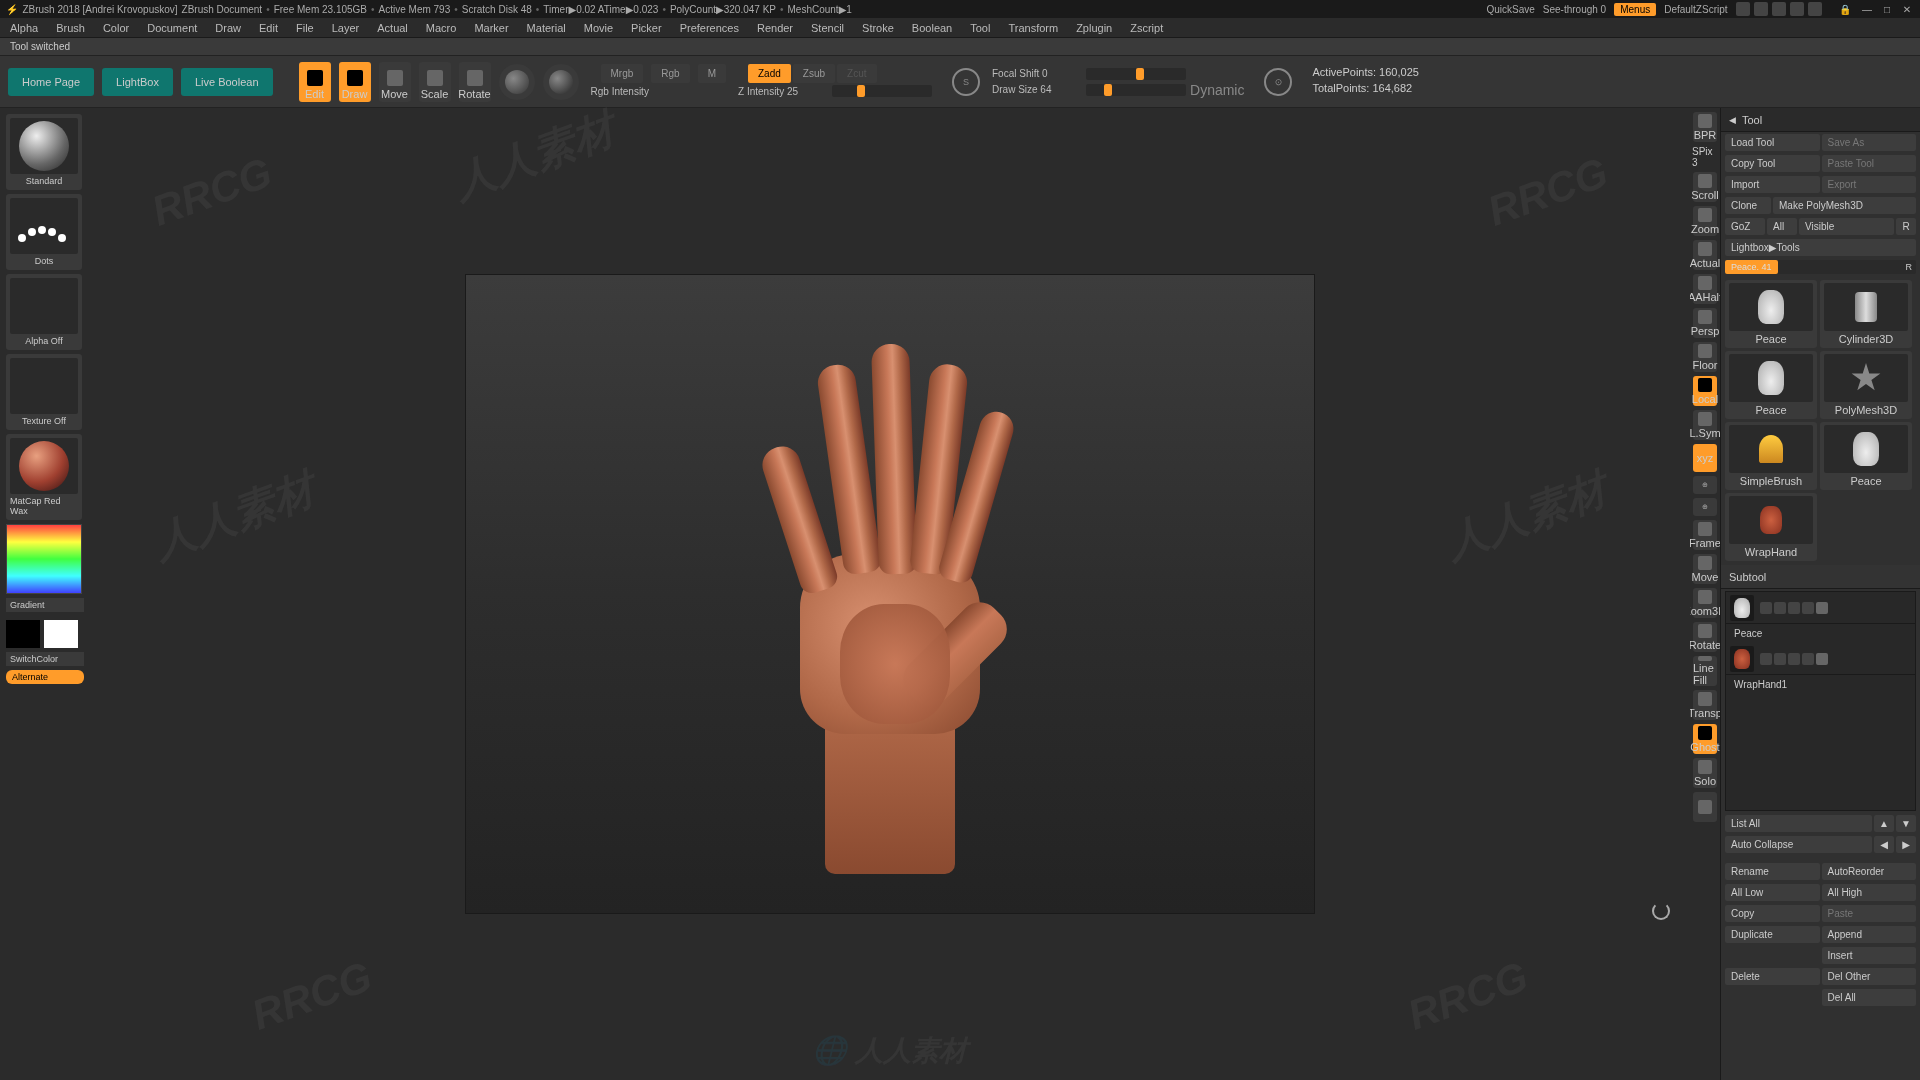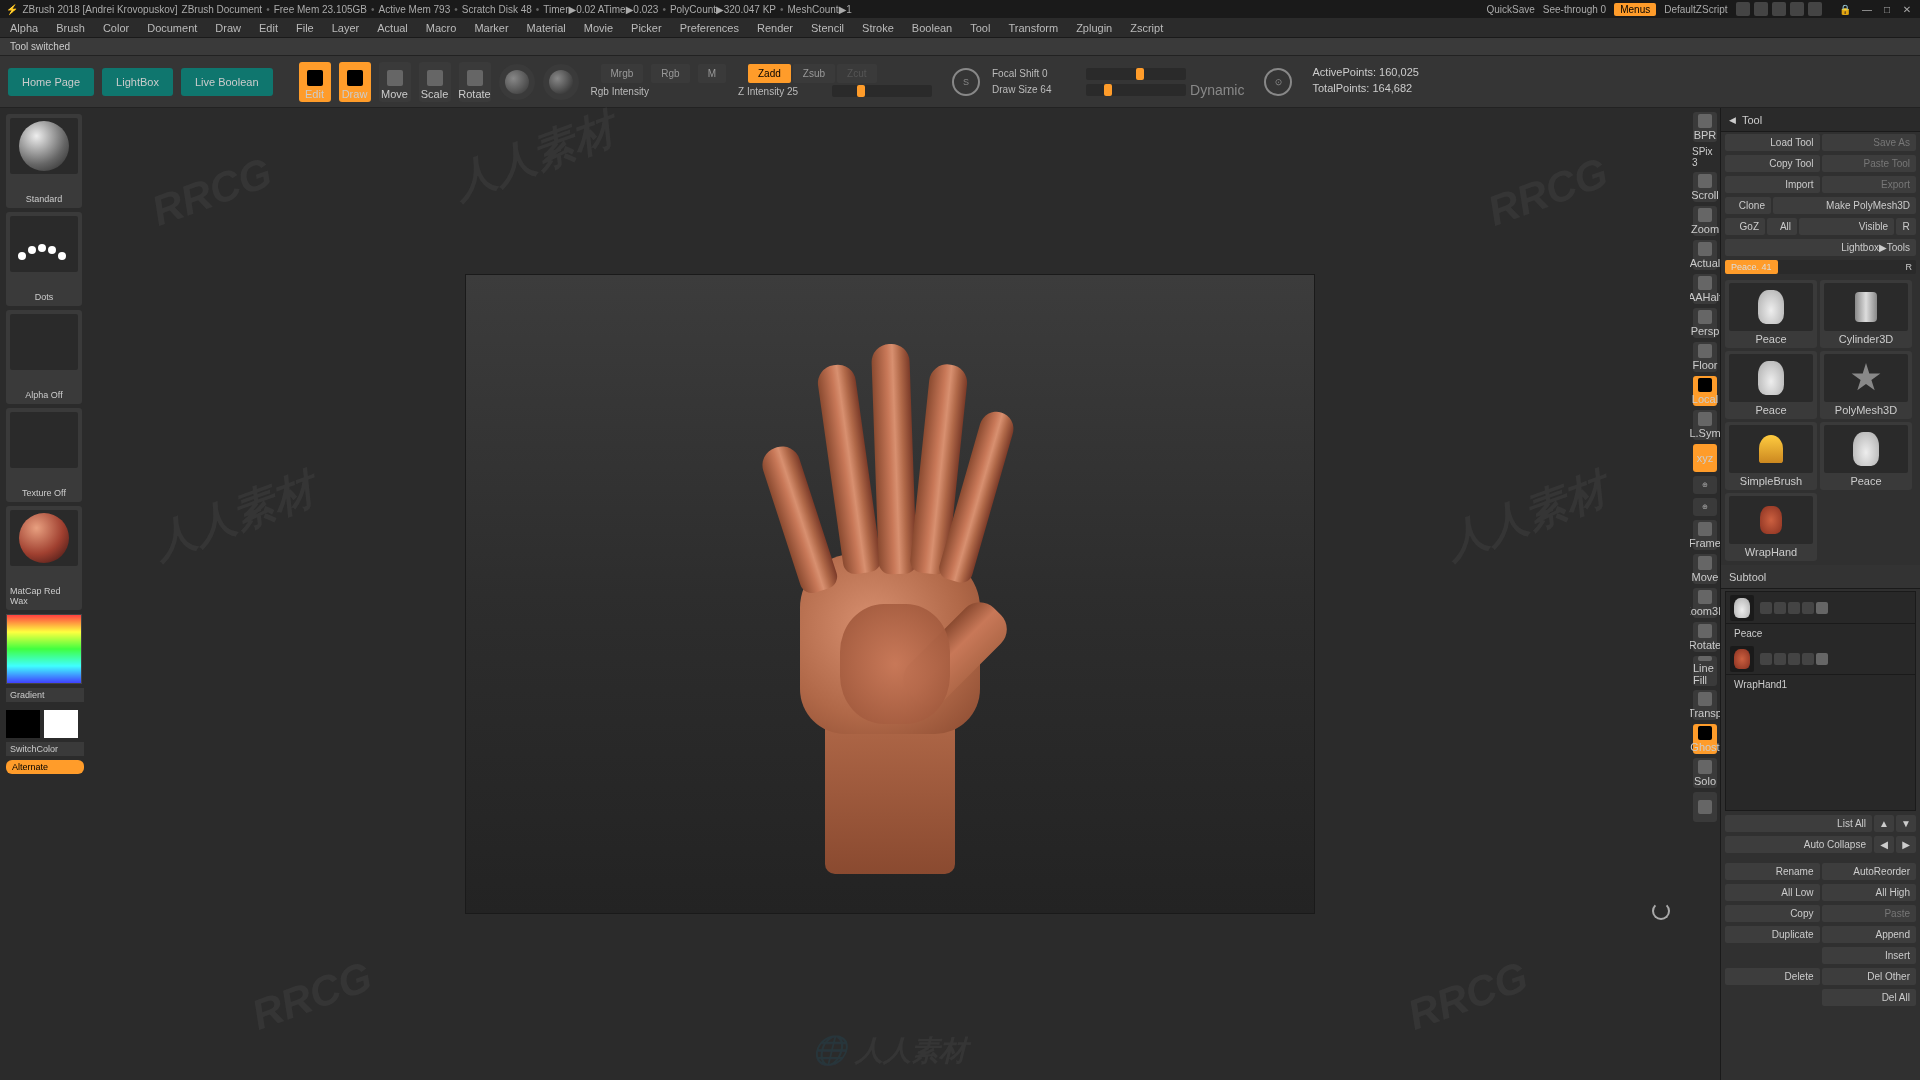--- a/index.html
+++ b/index.html
@@ -34,21 +34,21 @@
 .slider-block{margin-left:4px}
 .slider-row{display:flex;align-items:center;gap:4px;height:16px}
 .slider-label{font-size:10px;color:#bbb;width:90px}
 .slider-track{width:100px;height:12px;background:#2a2a2a;position:relative;border-radius:2px}
 .slider-thumb{position:absolute;width:8px;height:12px;background:#ff9c2a;border-radius:2px}
 .circ-icon{width:28px;height:28px;border:2px solid #888;border-radius:50%;display:flex;align-items:center;justify-content:center;font-size:9px;color:#888;margin-left:12px}
 .stats{margin-left:12px;font-size:10px;color:#bbb}
 .stats div{height:16px}
 .main{display:flex;height:calc(1080px - 108px)}
 .leftpanel{width:90px;background:#2b2b2b;padding:6px;display:flex;flex-direction:column;gap:4px}
-.thumb{width:76px;background:#3a3a3a;border-radius:3px;padding:4px;display:flex;flex-direction:column;align-items:center;gap:20px}
+.thumb{width:76px;background:#3a3a3a;border-radius:3px;padding:4px;display:flex;flex-direction:column;align-items:center;gap:2px}
 .thumb .pic{width:68px;height:56px;background:#2a2a2a;border-radius:2px;display:flex;align-items:center;justify-content:center}
 .thumb .lbl{font-size:9px;color:#ccc}
 .sphere{width:50px;height:50px;border-radius:50%;background:radial-gradient(circle at 35% 30%,#eee,#666 60%,#222)}
 .sphere-red{width:50px;height:50px;border-radius:50%;background:radial-gradient(circle at 35% 30%,#e8a080,#a04030 55%,#301010)}
 .dots{width:60px;height:40px;position:relative}
 .dots .d{position:absolute;width:8px;height:8px;background:#fff;border-radius:50%}
 .colorpick{width:76px;height:70px;background:linear-gradient(to bottom,#ff4040,#ffff40 25%,#40ff40 50%,#40ffff 75%,#4040ff);position:relative;border:1px solid #444}
 .swatches{display:flex;gap:4px;margin-top:4px}
 .swatch{width:34px;height:28px}
 .altbtn{background:#ff9c2a;color:#000;font-size:9px;padding:2px 6px;border-radius:6px;text-align:left}
@@ -69,21 +69,21 @@
 .wm{position:absolute;font-size:42px;font-weight:bold;color:rgba(180,180,180,0.08);transform:rotate(-20deg);pointer-events:none;font-style:italic}
 .rightdock{width:30px;background:#2b2b2b;display:flex;flex-direction:column;gap:4px;padding:4px 2px;align-items:center}
 .dockbtn{width:24px;height:30px;background:#3a3a3a;border-radius:3px;display:flex;flex-direction:column;align-items:center;justify-content:center;font-size:7px;color:#aaa;gap:1px}
 .dockbtn.active{background:#ff9c2a;color:#000}
 .dockbtn .di{width:14px;height:14px;background:#666;border-radius:2px}
 .dockbtn.active .di{background:#000}
 .rightpanel{width:200px;background:#303030;display:flex;flex-direction:column;border-left:1px solid #1a1a1a}
 .panel-head{height:24px;background:#2a2a2a;display:flex;align-items:center;padding:0 8px;font-size:11px;color:#ddd;border-bottom:1px solid #1a1a1a}
 .panel-head .arrow{margin-right:6px;font-size:9px}
 .btnrow{display:flex;gap:2px;padding:2px 4px}
-.pbtn{flex:1;background:#3d3d3d;font-size:10px;padding:3px 6px;color:#ccc;border-radius:2px;text-align:right}
+.pbtn{flex:1;background:#3d3d3d;font-size:10px;padding:3px 6px;color:#ccc;border-radius:2px;text-align:left}
 .pbtn.dim{color:#777}
 .pbtn.sm{flex:0 0 20px;text-align:center;padding:3px 0}
 .toolgrid{display:flex;flex-wrap:wrap;gap:3px;padding:4px}
 .toolitem{width:92px;height:68px;background:#3a3a3a;border-radius:3px;display:flex;flex-direction:column;align-items:center;justify-content:flex-end;padding:3px;font-size:9px;color:#ccc}
 .toolitem .tp{width:84px;height:48px;background:#2a2a2a;border-radius:2px;margin-bottom:2px;display:flex;align-items:center;justify-content:center}
 .hand-ico{width:26px;height:34px;background:radial-gradient(ellipse at 50% 60%,#eee,#aaa);border-radius:40% 40% 30% 30%}
 .cyl-ico{width:22px;height:30px;background:linear-gradient(90deg,#888,#ddd,#888);border-radius:4px}
 .star-ico{width:30px;height:30px;background:#888;clip-path:polygon(50% 0,61% 35%,98% 35%,68% 57%,79% 91%,50% 70%,21% 91%,32% 57%,2% 35%,39% 35%)}
 .brush-ico{width:24px;height:28px;background:linear-gradient(180deg,#ffcc40,#cc8820);border-radius:50% 50% 10% 10%}
 .hand-red{width:22px;height:28px;background:radial-gradient(ellipse,#cc6040,#883020);border-radius:40% 40% 30% 30%}

